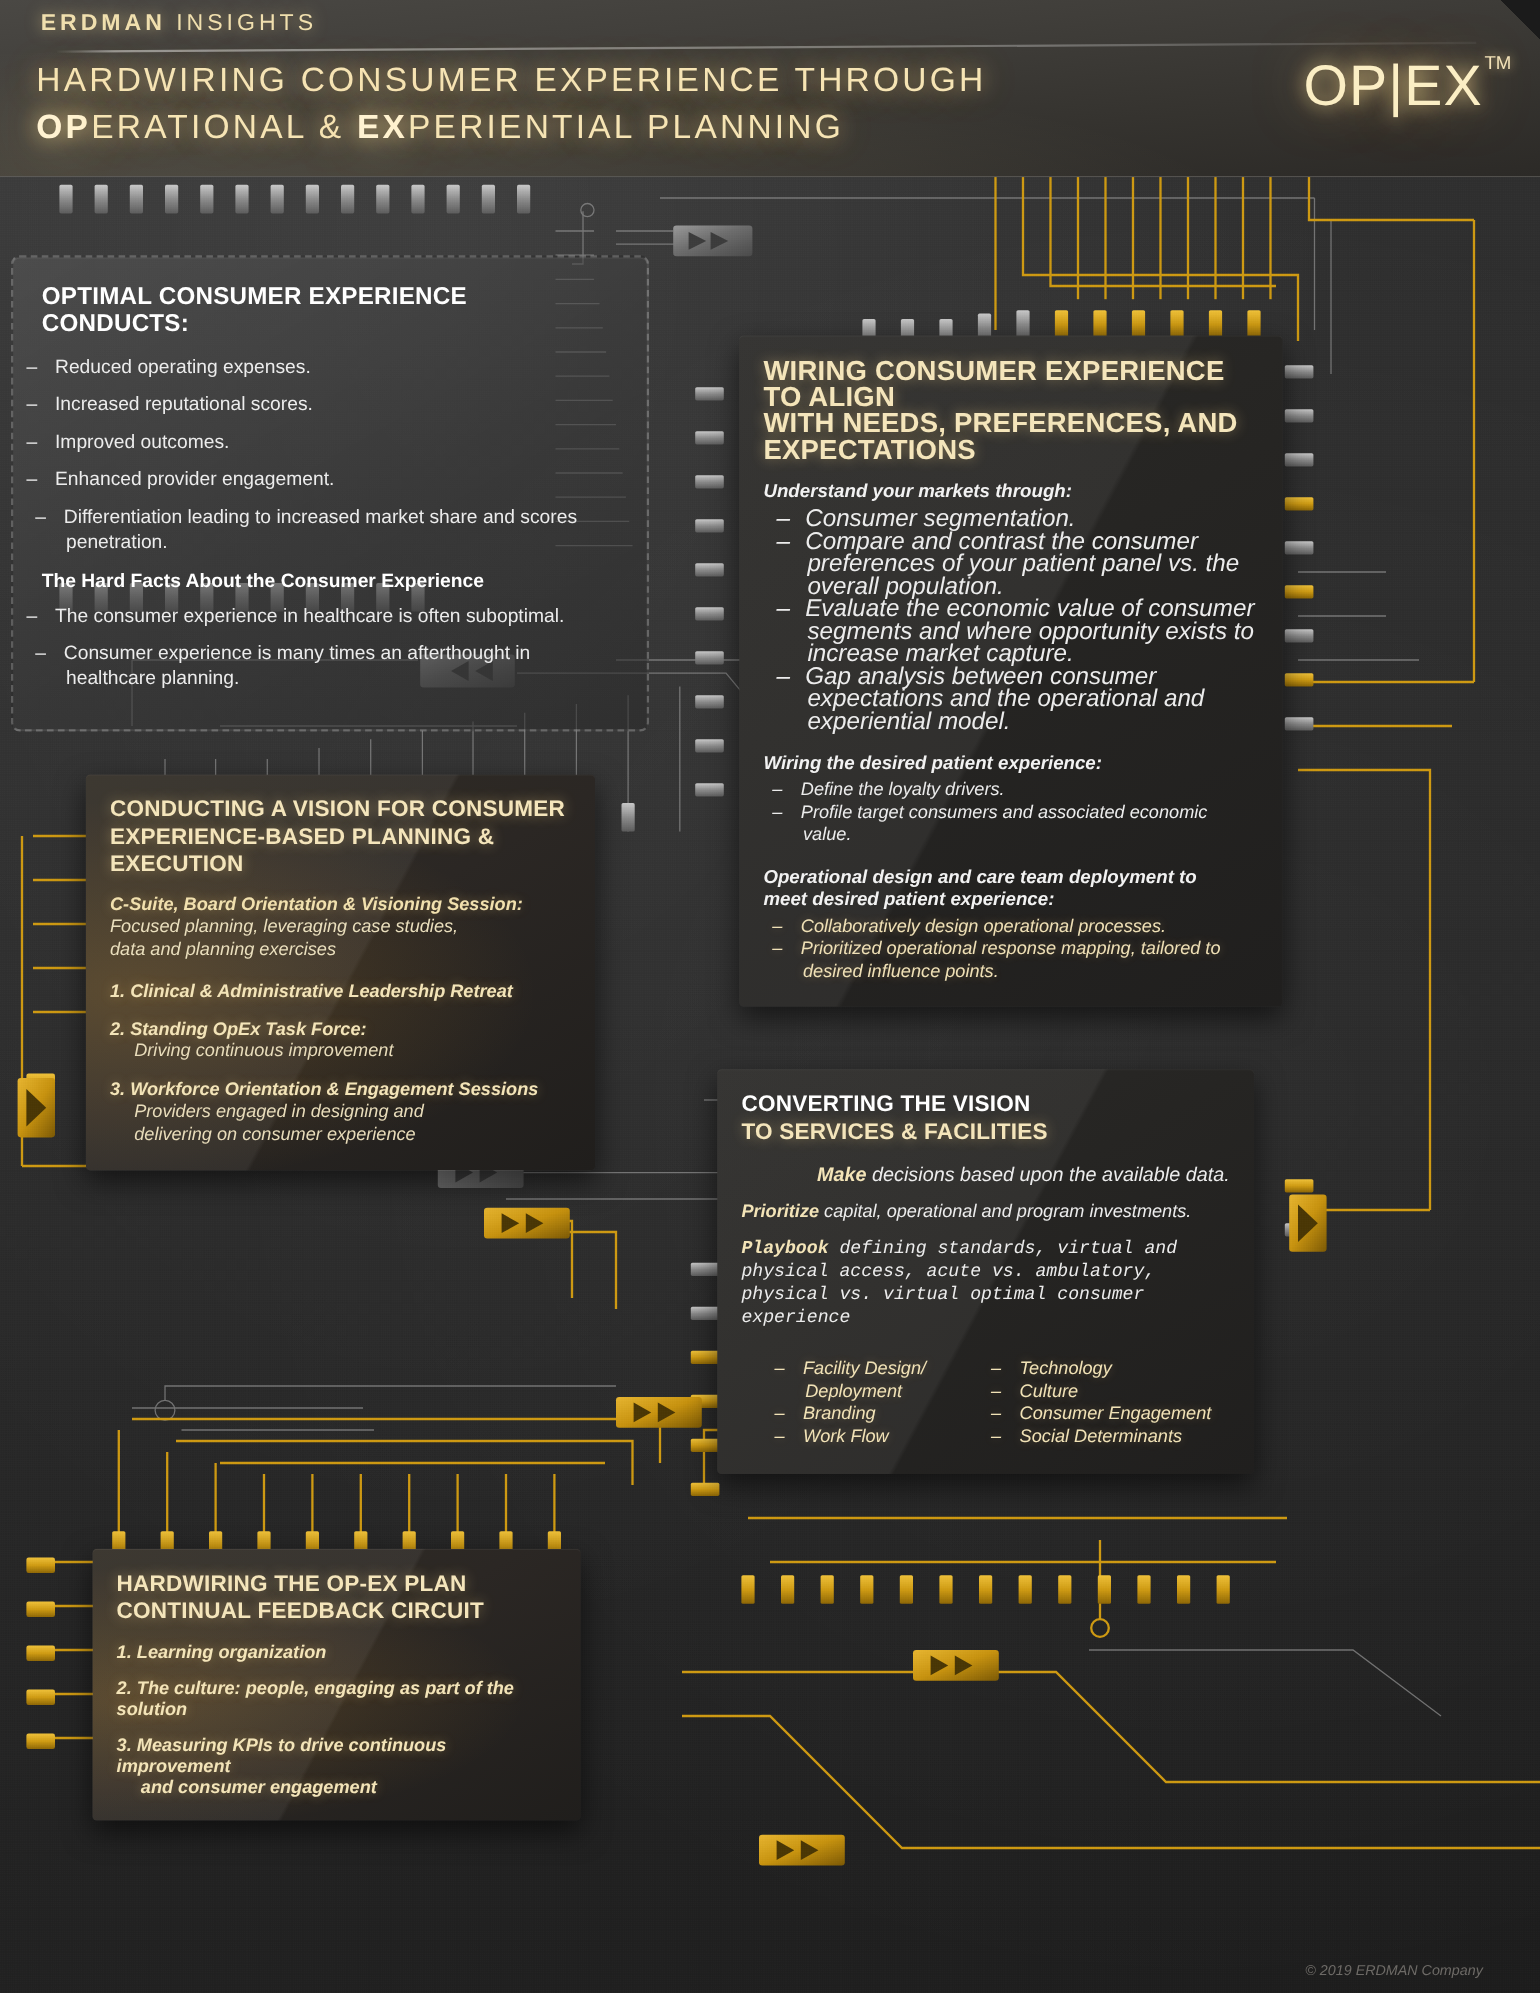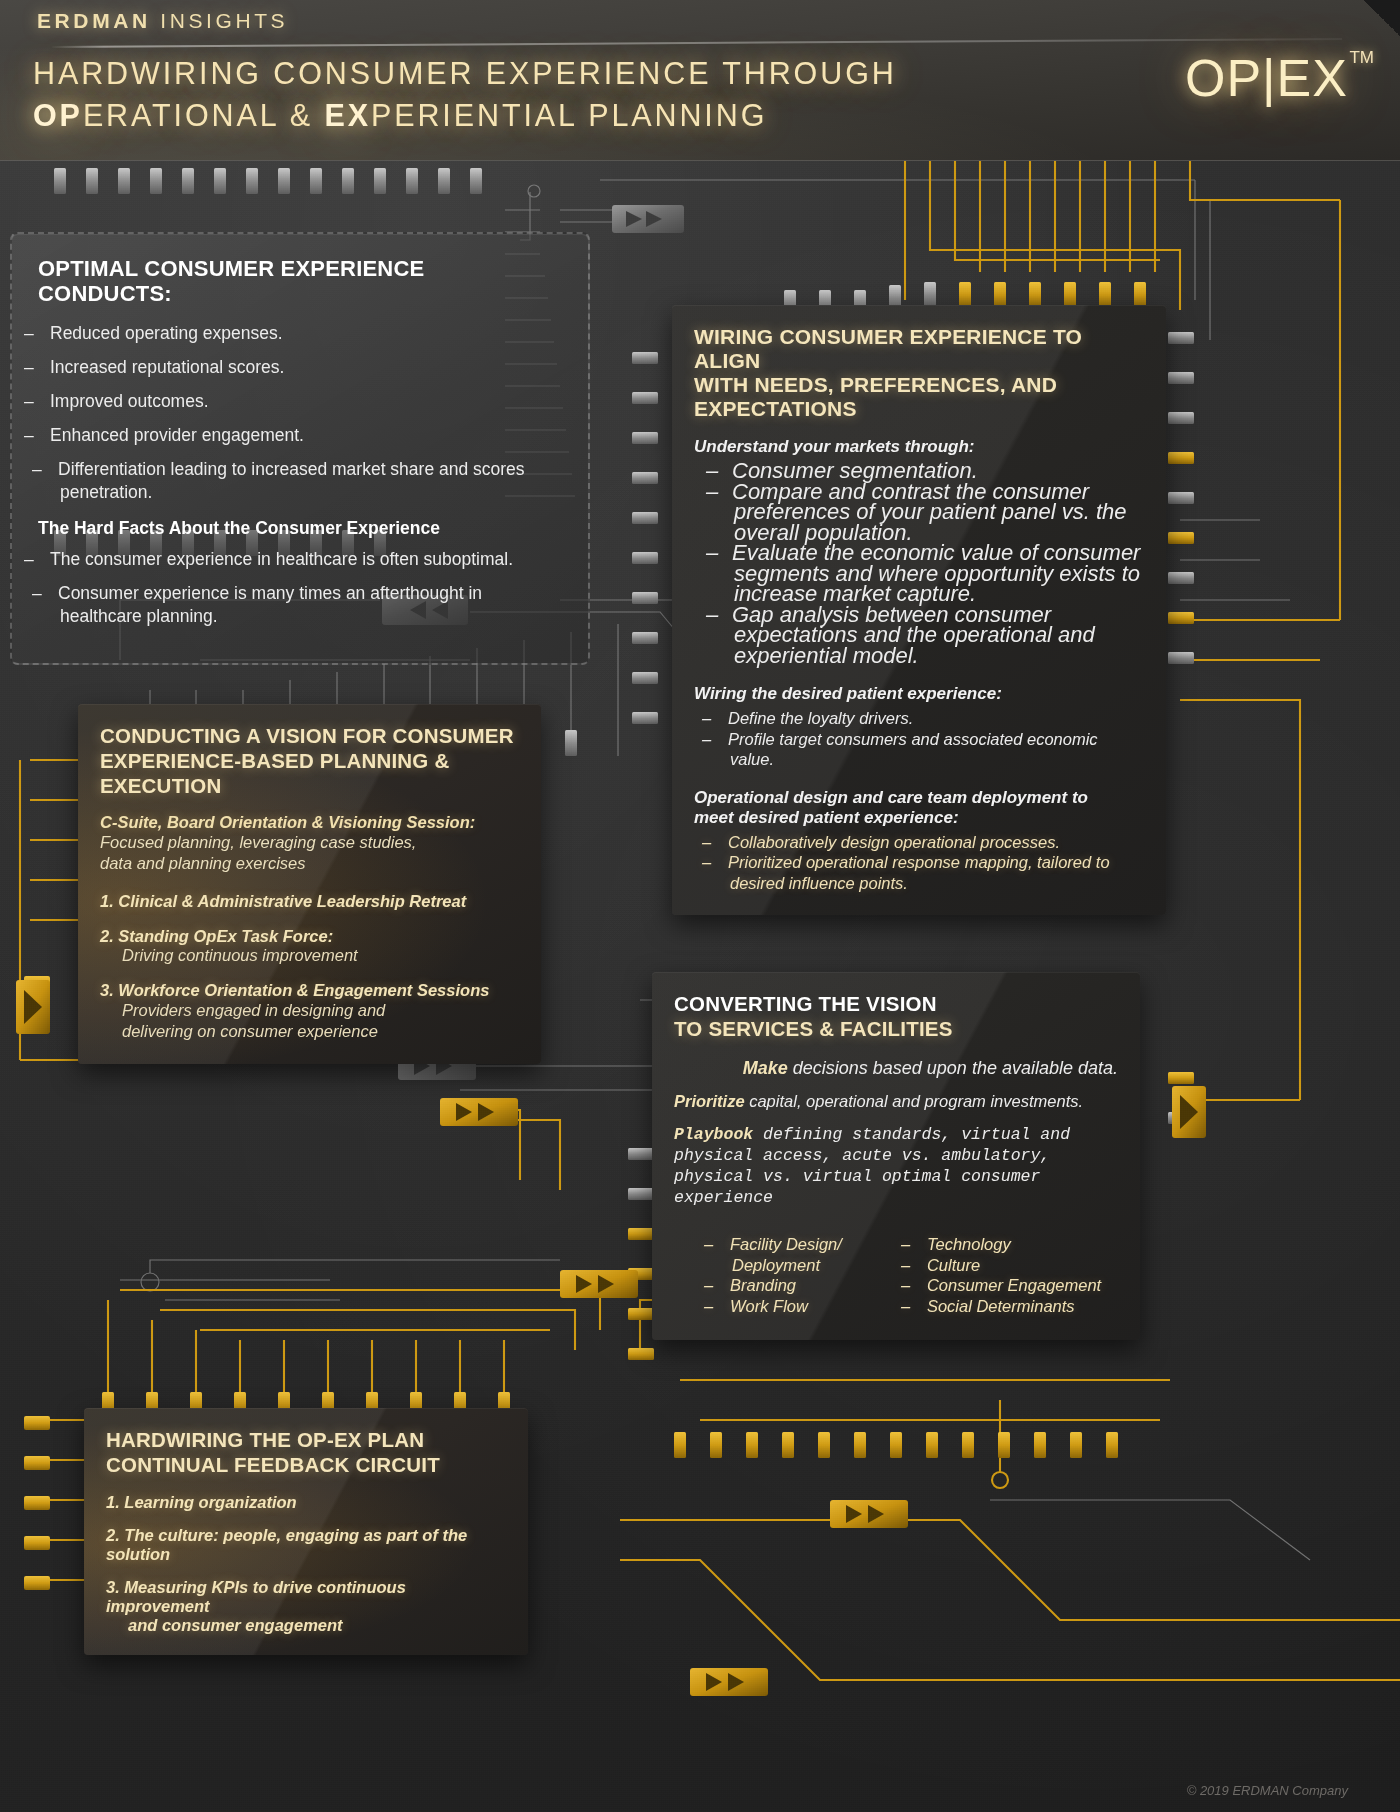--- a/index.html
+++ b/index.html
@@ -508,21 +508,21 @@
         <li style="margin-bottom:11px; text-indent:-14px; padding-left:14px;"><span class="dash">–</span><span>The consumer experience in healthcare is often suboptimal.</span></li>
         <li style="margin-bottom:11px; text-indent:-14px; padding-left:22px;"><span class="dash">–</span><span>Consumer experience is many times an afterthought in healthcare planning.</span></li>
       </ul>
     </div>
   </div>
 </section>
 
 <section class="panel" style="left:672px; top:305px; width:494px;">
   <div class="body" style="padding:20px 22px 22px 22px;">
     <div class="inner">
-      <h2 class="ptitle" style="font-size:21px; line-height:24px; margin-bottom:16px;">
+      <h2 class="ptitle" style="font-size:25px; line-height:24px; margin-bottom:16px;">
         <span class="g">WIRING CONSUMER EXPERIENCE TO ALIGN</span><br>
         <span class="g">WITH NEEDS, PREFERENCES, AND EXPECTATIONS</span>
       </h2>
 
       <p class="lead c-white" style="font-size:17px; margin-bottom:4px;">Understand your markets through:</p>
       <ul class="wlist" style="font-size:22px; line-height:20.5px; color:#ececec; padding-left:26px;">
         <li style="text-indent:-14px; padding-left:14px;"><span class="dash">–</span><span>Consumer segmentation.</span></li>
         <li style="text-indent:-14px; padding-left:14px;"><span class="dash">–</span><span>Compare and contrast the consumer preferences of your patient panel vs. the overall population.</span></li>
         <li style="text-indent:-14px; padding-left:14px;"><span class="dash">–</span><span>Evaluate the economic value of consumer segments and where opportunity exists to increase market capture.</span></li>
         <li style="text-indent:-14px; padding-left:14px;"><span class="dash">–</span><span>Gap analysis between consumer expectations and the operational and experiential model.</span></li>

